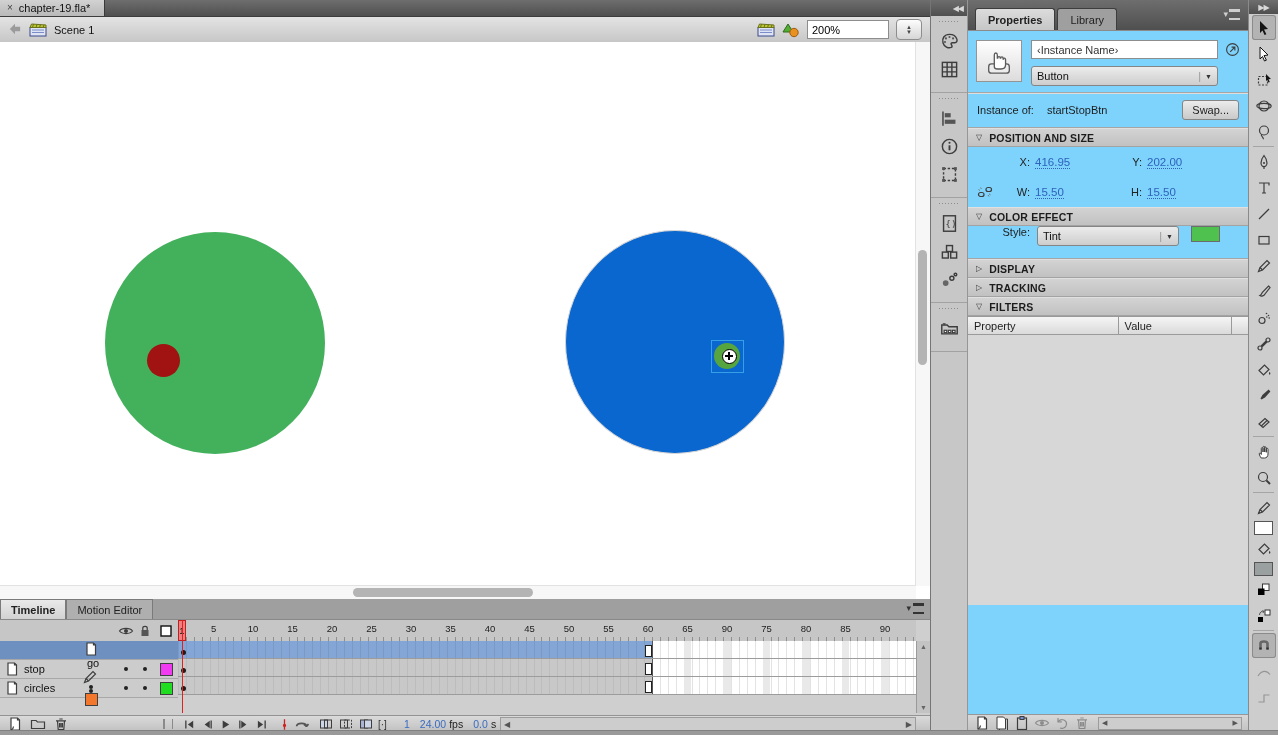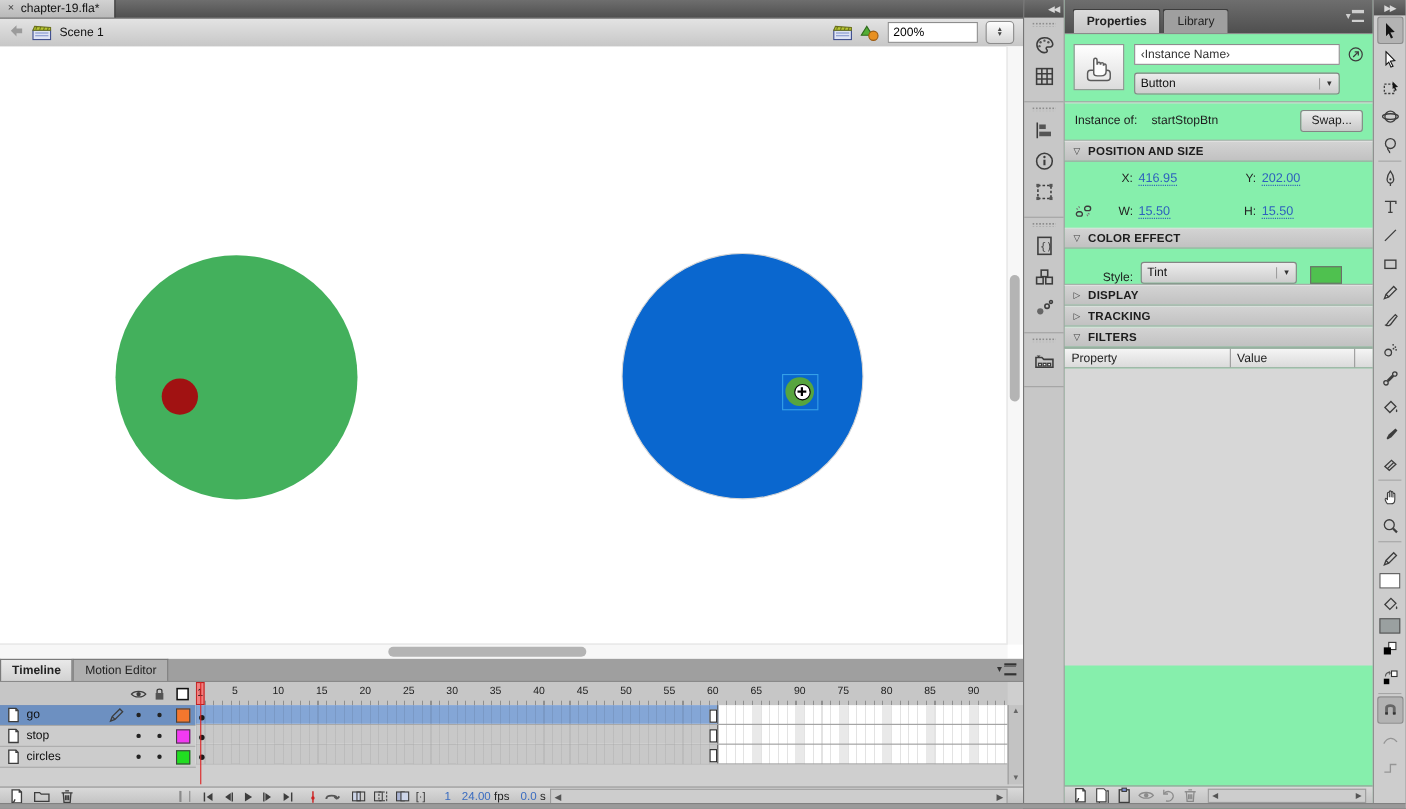--- a/index.html
+++ b/index.html
@@ -48,21 +48,21 @@
   .hcol18{width:19px;display:flex;justify-content:center;}
   .hcol22{width:24px;display:flex;justify-content:center;}
   .ruler{position:absolute;left:178px;top:0;width:738px;height:21px;background:#c6c6c6;border-bottom:1px solid #9a9a9a;overflow:hidden;}
   .ruler .ticks{position:absolute;left:0;right:0;bottom:0;height:4px;
         background:repeating-linear-gradient(90deg,#8f8f8f 0 1px,transparent 1px 7.9px);}
   .rnum{position:absolute;top:3px;width:22px;text-align:center;font-size:9.5px;color:#222;}
   .phmark{position:absolute;left:0;top:0;width:8px;height:21px;background:#f08080;border:1px solid #c02020;
           box-sizing:border-box;font-size:9.5px;color:#111;text-align:center;line-height:19px;}
   .layers{position:absolute;left:0;top:21px;width:178px;}
   .lrow{height:18px;display:flex;align-items:center;border-bottom:1px solid #a8a8a8;background:#cccccc;padding-left:4px;}
-  .lrow.sel{background:#6d90c1;}
+  .lrow.sel{background:#6d90c1;flex-direction:column;}
   .lrow .nm{margin-left:4px;flex:1;font-size:11px;color:#101010;}
   .ldot{width:4px;height:4px;border-radius:50%;background:#222;}
   .lsq{width:11px;height:11px;border:1px solid #404040;}
   .frames{position:absolute;left:178px;top:21px;width:738px;height:54px;background:#fff;
      background-image:repeating-linear-gradient(90deg,transparent 0 31.6px,#e9e9e9 31.6px 39.5px),
                       repeating-linear-gradient(90deg,#e3e3e3 0 1px,transparent 1px 7.9px);}
   .frow{position:relative;height:18px;border-bottom:1px solid #9c9c9c;box-sizing:border-box;}
   .fspan{position:absolute;left:0;top:0;bottom:0;background:#c8c8c8;
      background-image:repeating-linear-gradient(90deg,rgba(0,0,0,0.06) 0 1px,transparent 1px 7.9px);border-right:1px solid #555;}
   .fspan.sel{background:#84a6d6;background-image:repeating-linear-gradient(90deg,rgba(0,0,0,0.08) 0 1px,transparent 1px 7.9px);}
@@ -85,21 +85,21 @@
   .dockstrip{position:absolute;left:930px;top:0;width:38px;height:735px;background:#c7c7c7;
              border-left:1px solid #757575;border-right:1px solid #969696;box-sizing:border-box;}
   .dockcap{height:16px;background:linear-gradient(#6e6e6e,#4f4f4f);color:#d8d8d8;font-size:8px;
            display:flex;align-items:center;justify-content:flex-end;padding-right:4px;letter-spacing:-1px;}
   .dgrp{border-bottom:1px solid #a2a2a2;padding:3px 0 8px;}
   .dgrip{width:22px;height:4px;margin:1px auto 4px;
          background-image:radial-gradient(#8d8d8d 36%,transparent 42%);background-size:3px 3px;}
   .dicon{width:30px;height:26px;margin:2px auto;display:flex;align-items:center;justify-content:center;}
   .dicon svg{width:19px;height:19px;}
   
-  .props{position:absolute;left:968px;top:0;width:280px;height:735px;background:#86efac;}
+  .props{position:absolute;left:968px;top:0;width:280px;height:735px;background:#7dd3fc;}
   .propscap{height:30px;background:linear-gradient(#6e6e6e,#4f4f4f);display:flex;align-items:flex-end;
             padding-left:7px;position:relative;border-bottom:1px solid #8b8b8b;}
   .ptab{height:21px;display:flex;align-items:center;padding:0 12px;border:1px solid #3d3d3d;border-bottom:none;
         border-radius:3px 3px 0 0;background:#9f9f9f;color:#222;font-size:11px;margin-right:2px;}
   .ptab.active{background:linear-gradient(#dcdcdc,#c6c6c6);font-weight:bold;}
   .pmenu-dark{position:absolute;right:8px;top:9px;color:#cfcfcf;font-size:9px;}
   .pmenu-dark .bars{display:inline-block;width:11px;height:7px;border-top:2px solid #cfcfcf;border-bottom:2px solid #cfcfcf;
                box-shadow:inset 0 2.5px 0 -1.5px #cfcfcf;vertical-align:middle;margin-left:1px;}
   .instrow{display:flex;padding:9px 8px 6px;gap:9px;}
   .biconbox{width:44px;height:40px;background:linear-gradient(#ffffff,#dcdcdc);border:1px solid #949494;
@@ -121,21 +121,21 @@
            background:linear-gradient(#ececec,#c9c9c9);font-size:11px;display:flex;align-items:center;}
   .sect{height:17px;display:flex;align-items:center;gap:7px;padding-left:8px;
         background:linear-gradient(#d3d3d3,#c1c1c1);border-top:1px solid #e0e0e0;border-bottom:1px solid #a3a3a3;}
   .sect .tri{font-size:8px;color:#3c3c3c;}
   .sect .st{font-weight:bold;font-size:10.5px;color:#1c1c1c;letter-spacing:.2px;}
   .pvrow{display:flex;align-items:center;height:30px;position:relative;}
   .pvcell{width:50%;display:flex;align-items:center;}
   .pvlbl{width:62px;text-align:right;margin-right:5px;color:#222;}
   .pvval{color:#2e62bd;border-bottom:1px dotted #2e62bd;font-size:11.5px;}
   .linkic{position:absolute;left:9px;top:7px;}
-  .stylerow{display:flex;align-items:flex-end;height:32px;}
+  .stylerow{display:flex;align-items:flex-start;height:32px;}
   .stylelbl{width:62px;text-align:right;margin-right:7px;}
   .styledd{width:130px;}
   .tintswatch{width:27px;height:14px;border:1px solid #6c6c6c;margin-left:12px;}
   .ftable{display:flex;height:17px;background:linear-gradient(#f5f5f5,#dadada);
           border-top:1px solid #9a9a9a;border-bottom:1px solid #9a9a9a;align-items:center;}
   .fth1{flex:1.35;padding-left:6px;border-right:1px solid #9a9a9a;height:100%;display:flex;align-items:center;}
   .fth2{flex:1;padding-left:6px;border-right:1px solid #9a9a9a;height:100%;display:flex;align-items:center;}
   .fth3{width:16px;height:100%;}
   .fbody{height:270px;background:#d7d7d7;}
   .propsbottom{position:absolute;left:0;bottom:4px;width:280px;height:17px;background:linear-gradient(#d8d8d8,#c2c2c2);

